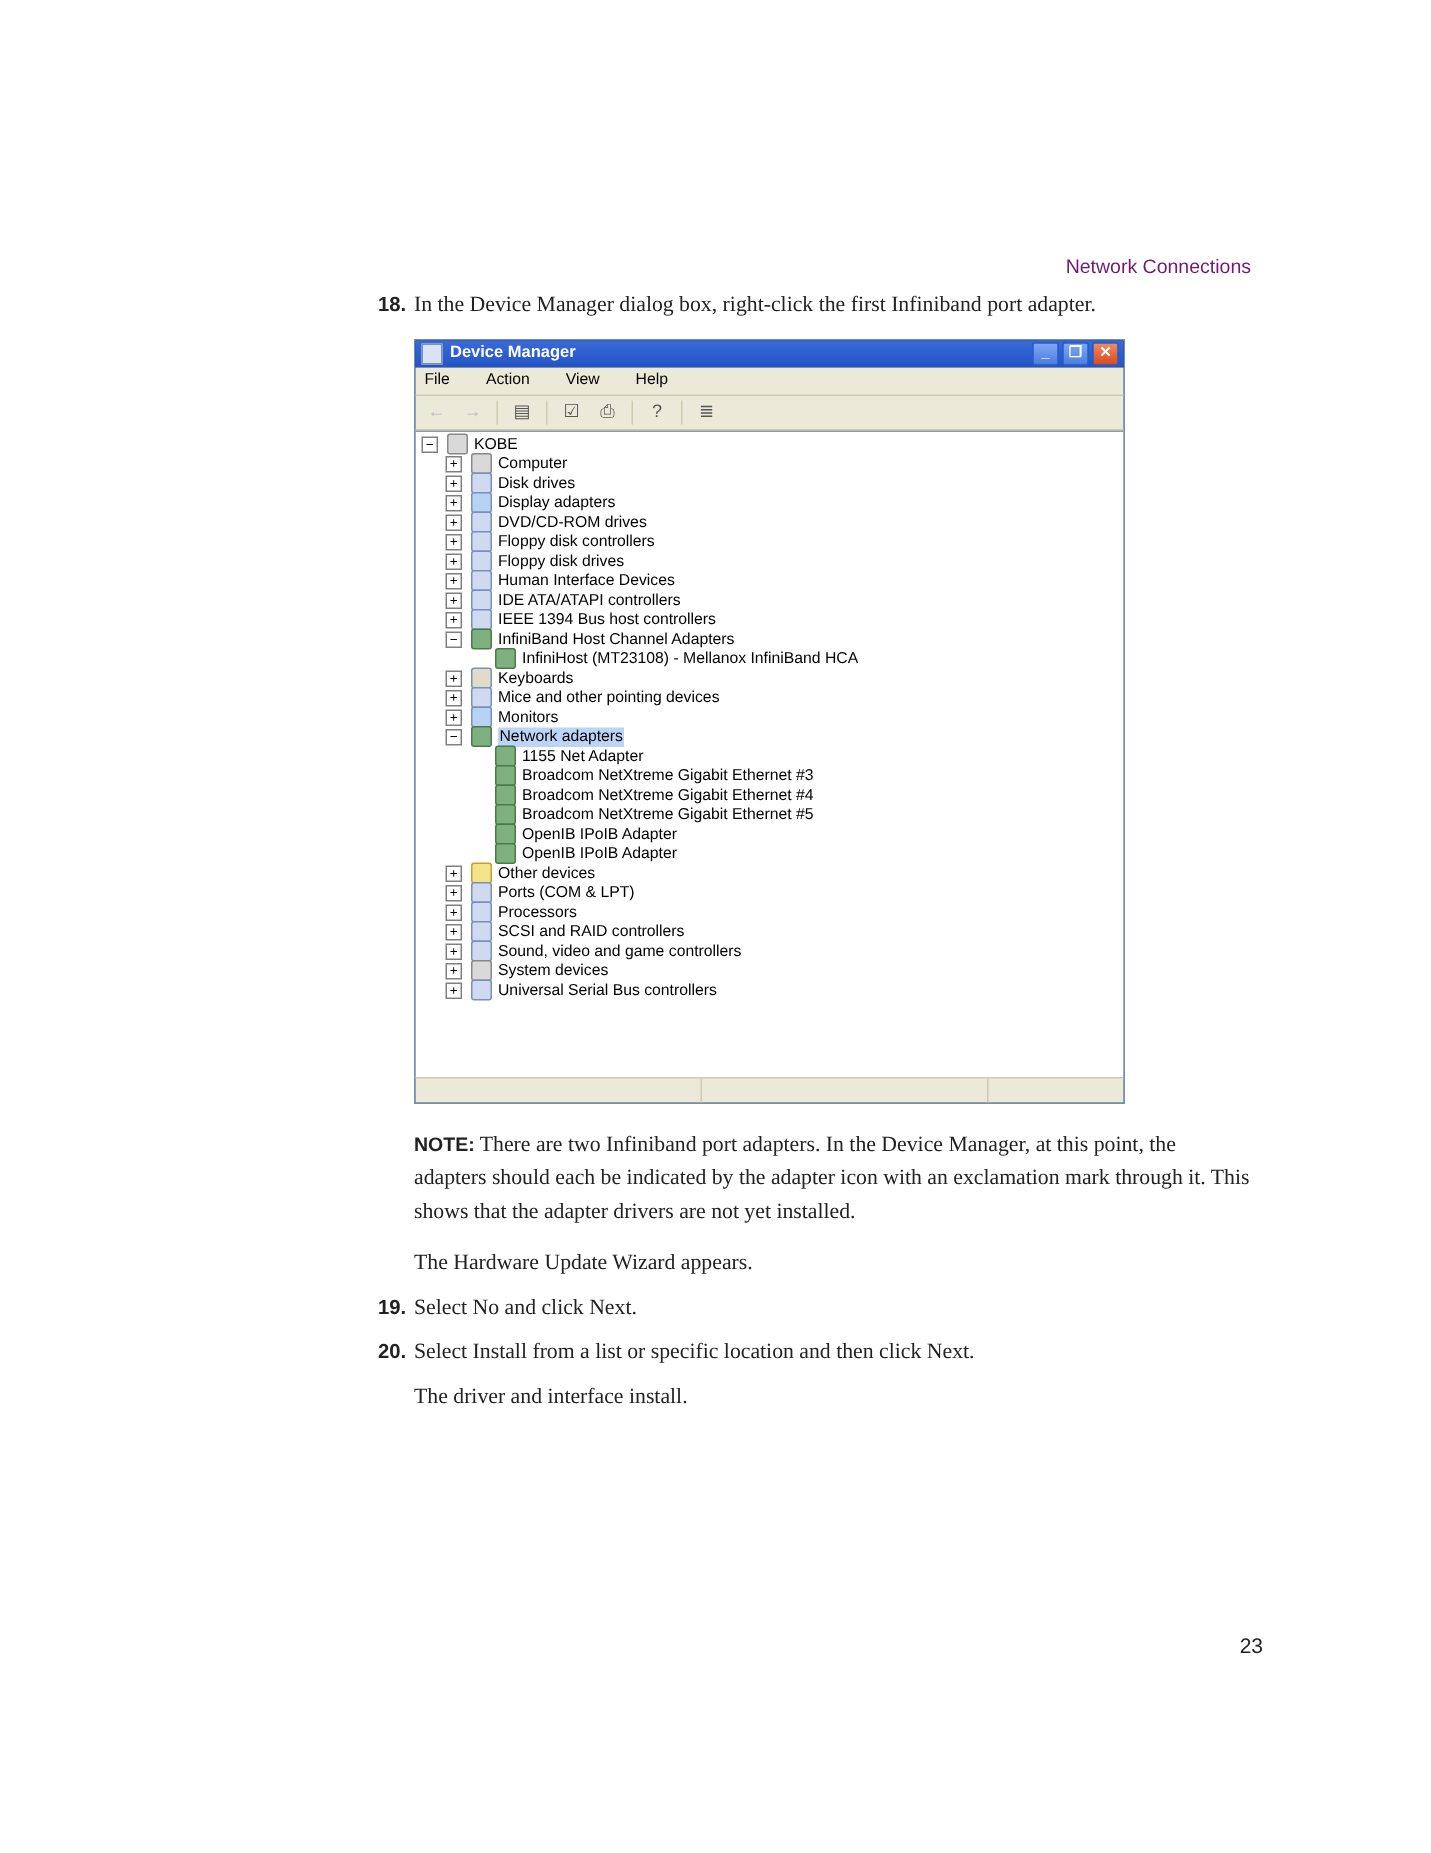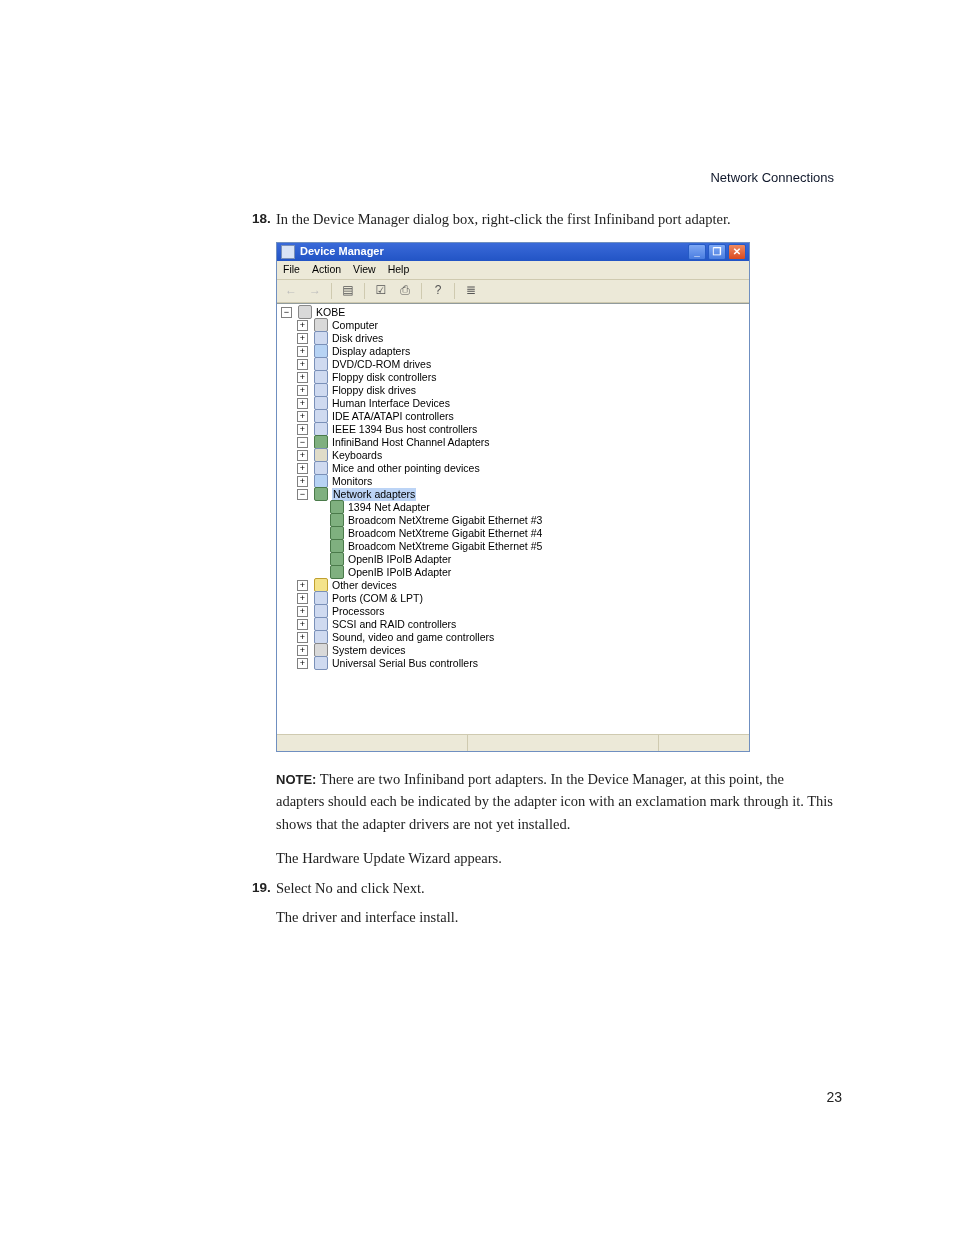--- a/index.html
+++ b/index.html
@@ -16,24 +16,24 @@
     position: relative;
     box-sizing: border-box;
     padding: 170px 120px 0 240px;
   }
   .runhead {
     position: absolute;
     top: 170px;
     right: 120px;
     font-family: "Myriad Pro", "Segoe UI", Arial, sans-serif;
     font-size: 13px;
-    color: #0f172a;
+    color: #701a75;
   }
   .body {
-    margin-top: 40px;
+    margin-top: 24px;
     font-size: 14.5px;
     line-height: 1.35;
     padding-left: 36px;
   }
   .step {
     position: relative;
     margin: 0 0 10px -24px;
     padding-left: 24px;
   }
   .step .num {
@@ -107,21 +107,21 @@
   }
   .winbtn.min, .winbtn.max { background: linear-gradient(#7ea8f5,#4a7de0); }
   .winbtn.close { background: linear-gradient(#f08a60,#d94a20); }
   .menubar {
     height: 18px;
     background: #ece9d8;
     border-bottom: 1px solid #cfcab0;
     display: flex;
     align-items: center;
     padding-left: 6px;
-    gap: 12px;
+    gap: 24px;
     font-size: 10.5px;
   }
   .menubar span { color: #000; }
   .toolbar {
     height: 22px;
     border-bottom: 1px solid #cfcab0;
     display: flex;
     align-items: center;
     padding-left: 4px;
     gap: 4px;
@@ -321,20 +321,29 @@
                     <span class="ticn"></span>
                     <span class="label">IEEE 1394 Bus host controllers</span>
                   </div>
                 </li>
               <li>
                 <div class="node">
                     <span class="exp">−</span>
                     <span class="ticn nic"></span>
                     <span class="label">InfiniBand Host Channel Adapters</span>
                   </div>
+                <ul>
+                  <li>
+                      <div class="node">
+                        <span class="exp blank"></span>
+                        <span class="ticn nic"></span>
+                        <span class="label">InfiniHost (MT23108) - Mellanox InfiniBand HCA</span>
+                      </div>
+                    </li>
+                </ul>
               </li>
               <li>
                   <div class="node">
                     <span class="exp">+</span>
                     <span class="ticn key"></span>
                     <span class="label">Keyboards</span>
                   </div>
                 </li>
               <li>
                   <div class="node">
@@ -354,21 +363,21 @@
                 <div class="node">
                     <span class="exp">−</span>
                     <span class="ticn nic"></span>
                     <span class="label selected">Network adapters</span>
                   </div>
                 <ul>
                   <li>
                       <div class="node">
                         <span class="exp blank"></span>
                         <span class="ticn nic"></span>
-                        <span class="label">1394 Net Adapter</span>
+                        <span class="label">1155 Net Adapter</span>
                       </div>
                     </li>
                   <li>
                       <div class="node">
                         <span class="exp blank"></span>
                         <span class="ticn nic"></span>
                         <span class="label">Broadcom NetXtreme Gigabit Ethernet #3</span>
                       </div>
                     </li>
                   <li>
@@ -466,18 +475,22 @@
       <span class="note-label">NOTE:</span>
       <span>There are two Infiniband port adapters. In the Device Manager, at this point, the adapters should each be indicated by the adapter icon with an exclamation mark through it. This shows that the adapter drivers are not yet installed.</span>
     </div>
 
     <div class="indent">The Hardware Update Wizard appears.</div>
 
     <div class="step">
       <span class="num">19.</span>
       <span>Select No and click Next.</span>
     </div>
+    <div class="step">
+      <span class="num">20.</span>
+      <span>Select Install from a list or specific location and then click Next.</span>
+    </div>
 
     <div class="indent">The driver and interface install.</div>
   </div>
 
   <div class="pagenum">23</div>
 </div>
 
 </body></html>

